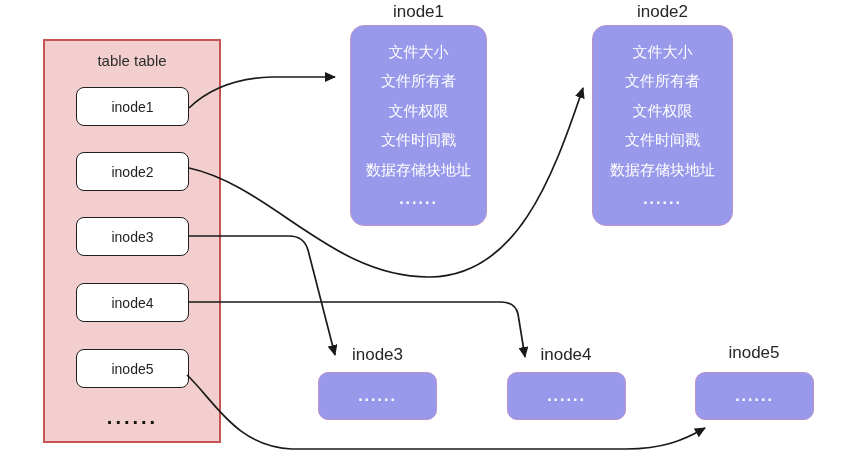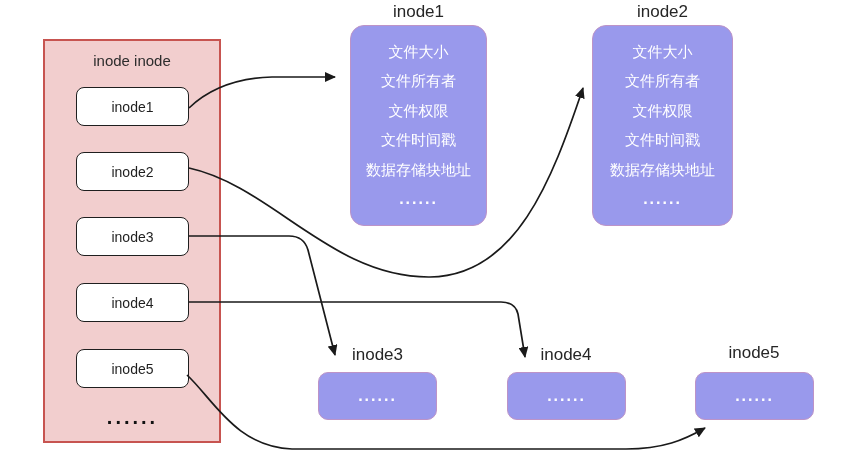--- a/index.html
+++ b/index.html
@@ -121,21 +121,21 @@
   .sn3 { left: 318px; }
   .sn4 { left: 507px; }
   .sn5 { left: 695px; }
 </style>
 </head>
 <body>
 
 <div class="canvas">
 
   <div class="inode-table"></div>
-  <div class="table-title">inode inode</div>
+  <div class="table-title">table table</div>
 
   <div class="entry e1">inode1</div>
   <div class="entry e2">inode2</div>
   <div class="entry e3">inode3</div>
   <div class="entry e4">inode4</div>
   <div class="entry e5">inode5</div>
   <div class="table-dots">......</div>
 
   <div class="node-title nt1">inode1</div>
   <div class="detail-node dn1">

